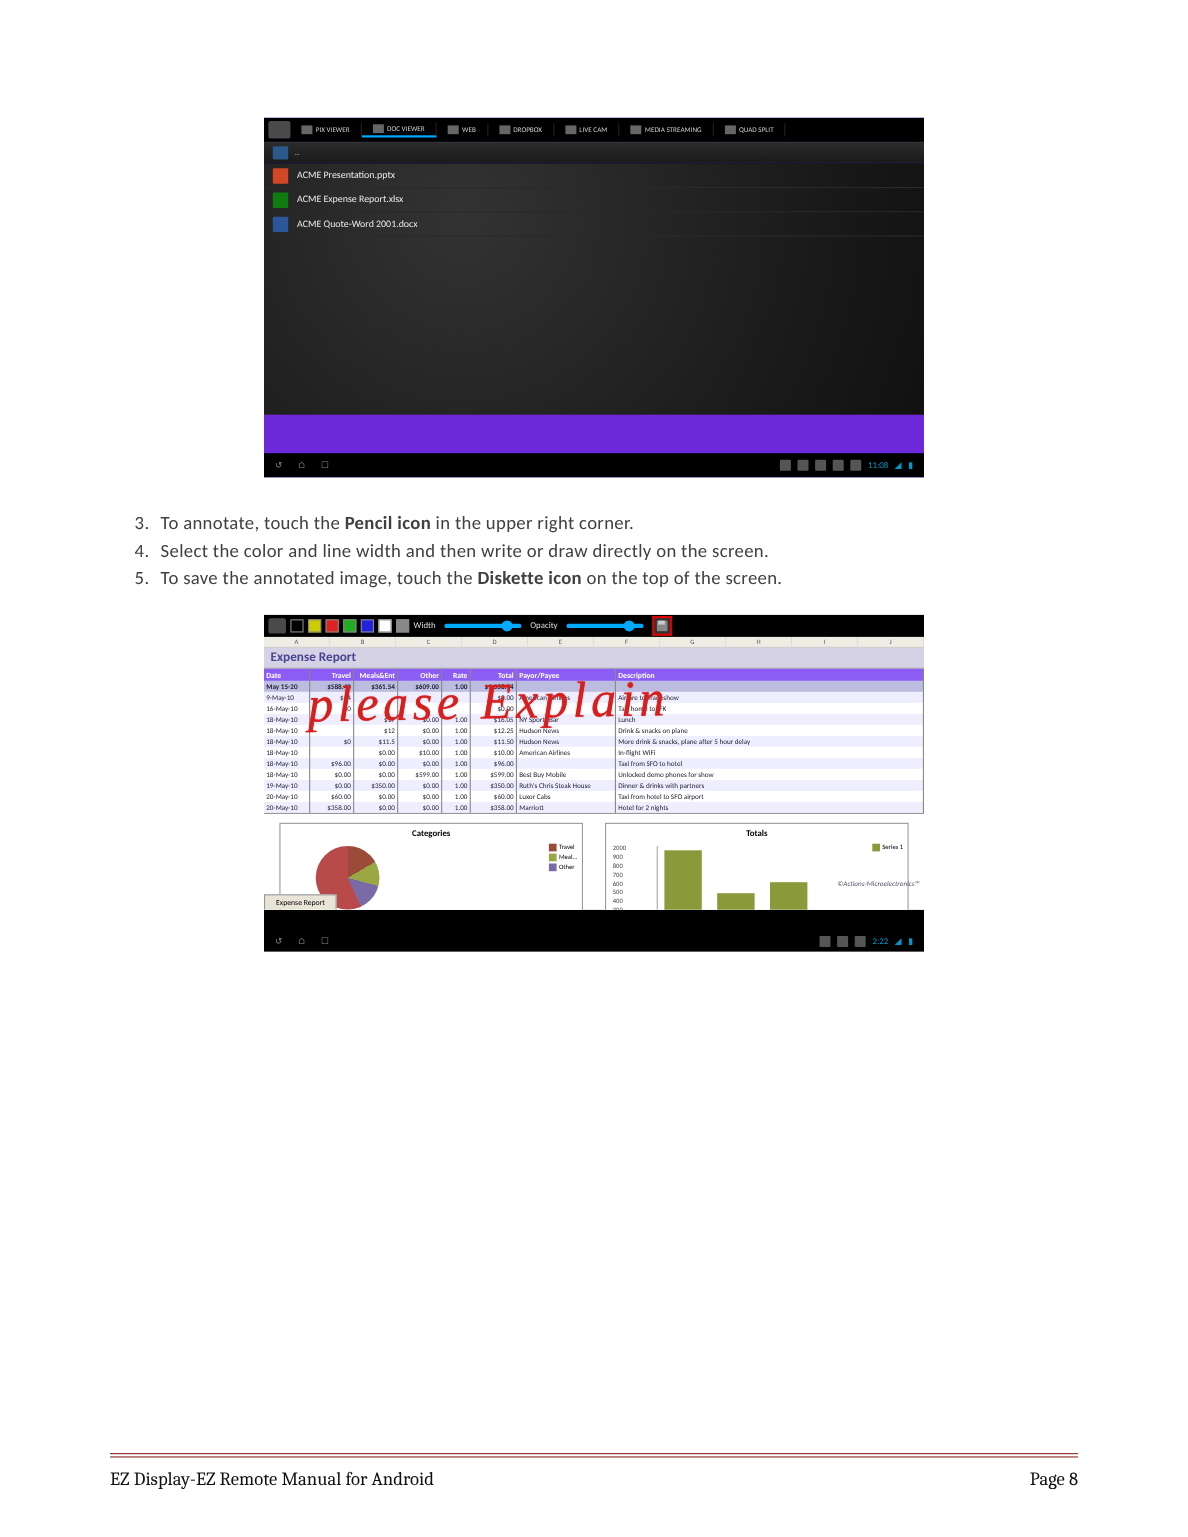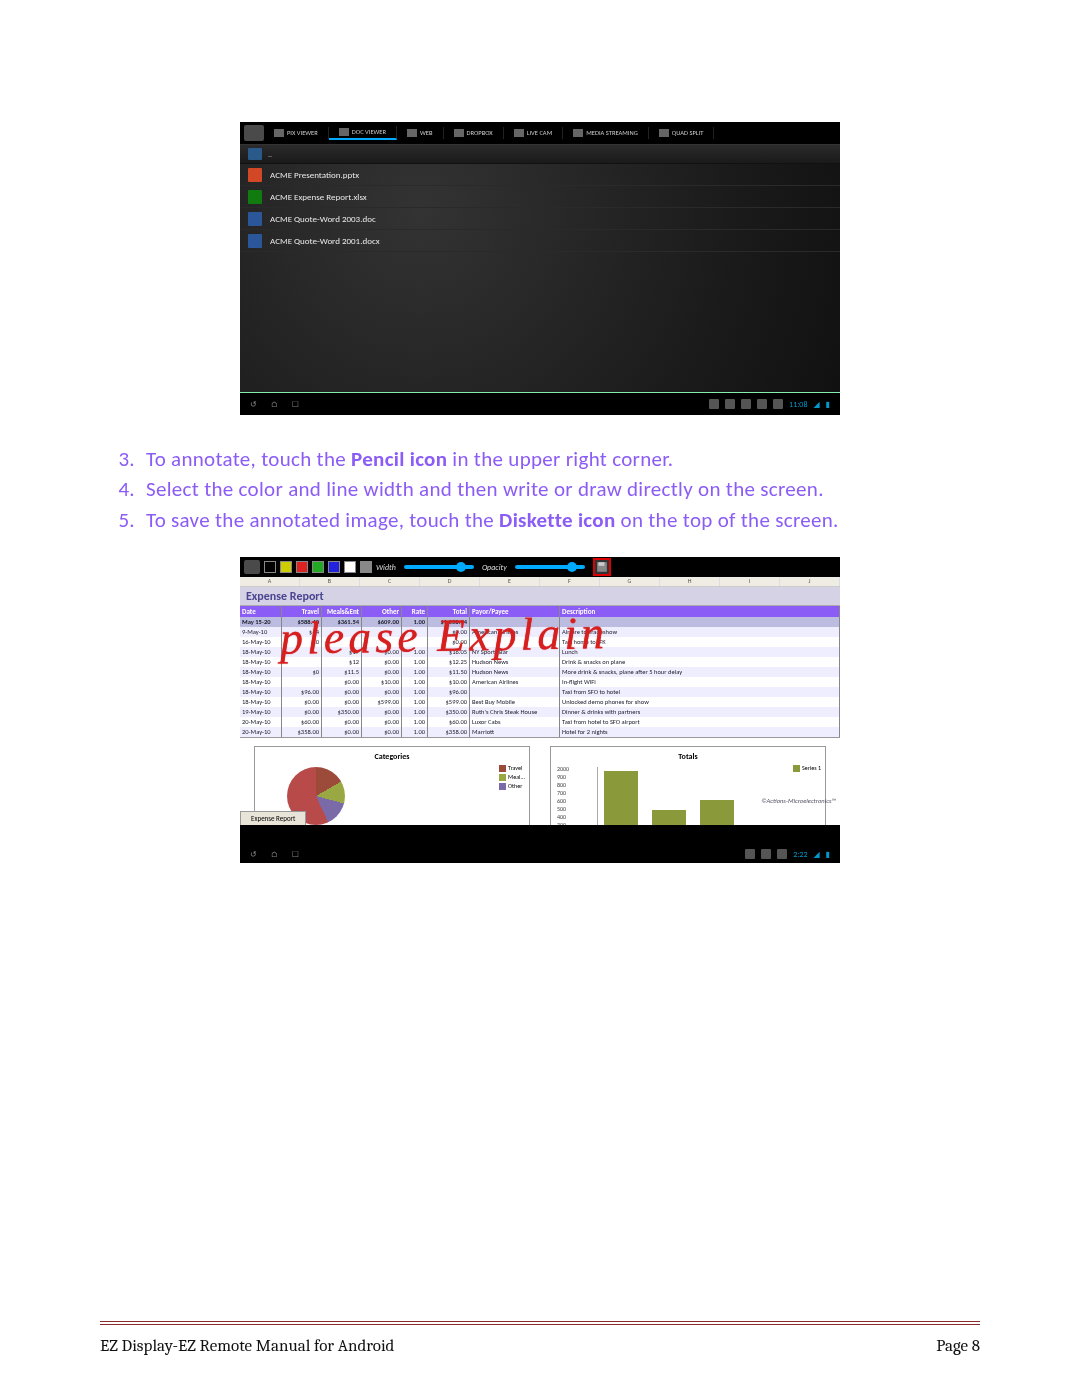--- a/index.html
+++ b/index.html
@@ -7,23 +7,23 @@
     width: 1080px;
     height: 1397px;
     background: #fff;
     font-family: Calibri, Arial, sans-serif;
     position: relative;
     padding: 100px 100px 0 100px;
   }
   
   .shot1 {
     width: 600px;
-    height: 293px;
-    margin: 22px auto 30px auto;
-    background: #86efac;
+    height: 327px;
+    margin: 7px auto 30px auto;
+    background: #6d28d9;
     position: relative;
     overflow: hidden;
   }
   .tabs {
     display: flex;
     height: 22px;
     background: #000;
     align-items: center;
     gap: 0;
     padding: 0 4px;
@@ -72,42 +72,42 @@
     display: flex; align-items: center; justify-content: space-between;
     padding: 0 10px;
     font-size: 8px; color: #888;
   }
   .navbar .l { display: flex; gap: 14px; align-items: center; }
   .navbar .r { display: flex; gap: 6px; align-items: center; color: #09c; font-weight: normal; }
   .status-ico { width: 10px; height: 10px; background: #555; border-radius: 1px; }
 
   
   .instr {
-    font-size: 21px;
+    font-size: 17px;
     letter-spacing: 0.3px;
-    color: #8b5cf6;
+    color: #404040;
     line-height: 1.4;
     margin: 22px 0 22px 40px;
   }
   .instr li { margin: 1px 0; padding-left: 6px; }
   .instr b { font-weight: bold; }
 
   
   .shot2 {
     width: 600px;
     height: 306px;
     margin: 0 auto;
     background: #000;
     position: relative;
     overflow: hidden;
     font-size: 7px;
   }
   .anntoolbar {
     height: 20px; background: #000; display: flex; align-items: center;
-    gap: 4px; padding: 0 4px; color: #ddd; font-size: 8px; font-style: italic;
+    gap: 4px; padding: 0 4px; color: #ddd; font-size: 8px;
   }
   .colorswatch { width: 12px; height: 12px; border: 1px solid #888; }
   .swatch-black { background:#000; } .swatch-yellow{background:#cc0;}
   .swatch-red{background:#d22;} .swatch-green{background:#2a2;}
   .swatch-blue{background:#22d;} .swatch-white{background:#fff;}
   .swatch-gray{background:#888;}
   .slider {
     width: 70px; height: 4px; background: #0af; border-radius: 2px; position: relative;
     margin: 0 4px;
   }
@@ -250,24 +250,20 @@
     <span>..</span>
   </div>
   <div class="filelist">
       <div class="filerow">
         <div class="fico pptx"></div>
         <span>ACME Presentation.pptx</span>
       </div>
       <div class="filerow">
         <div class="fico xlsx"></div>
         <span>ACME Expense Report.xlsx</span>
-      </div>
-      <div class="filerow">
-        <div class="fico doc"></div>
-        <span>ACME Quote-Word 2003.doc</span>
       </div>
       <div class="filerow">
         <div class="fico doc"></div>
         <span>ACME Quote-Word 2001.docx</span>
       </div>
     </div>
   <div class="navbar">
     <div class="l">
       <span>↺</span>
       <span>⌂</span>

